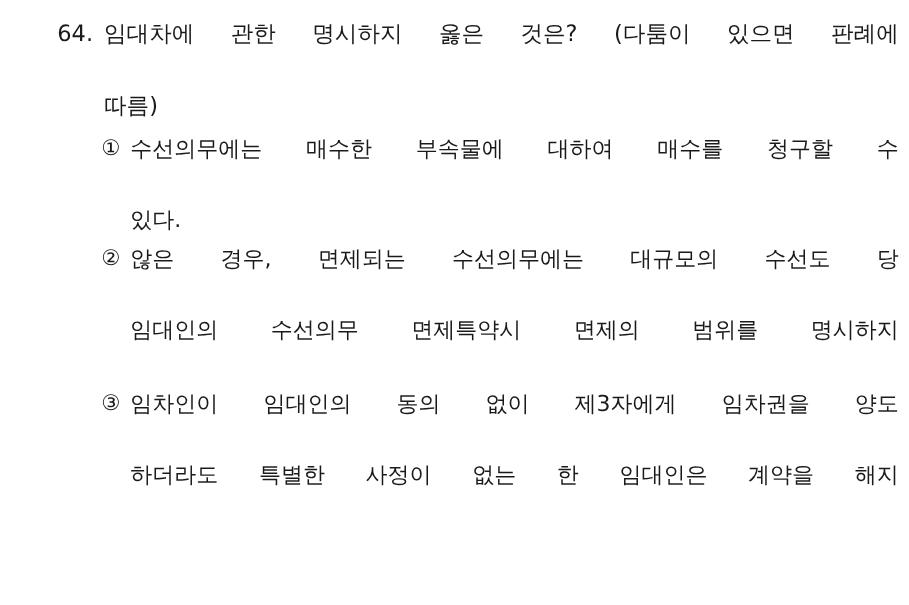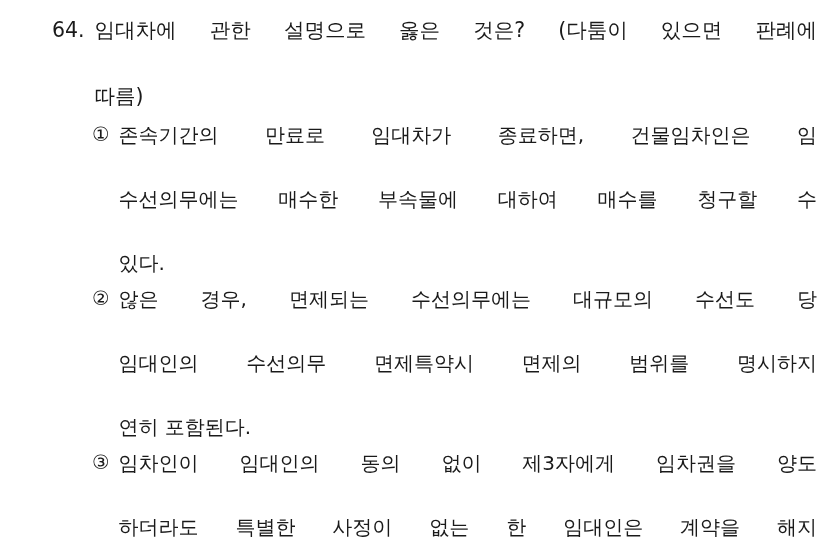--- a/index.html
+++ b/index.html
@@ -81,42 +81,40 @@
   }
 </style>
 </head>
 <body>
 
 <div class="page">
 
   <div class="question">
     <div class="q-number">64.</div>
     <div class="q-text">
-      <span class="line-j">임대차에 관한 설명으로 옳은 것은? (다툼이 있으면 판례에</span>
+      <span class="line-j">임대차에 관한 명시하지 옳은 것은? (다툼이 있으면 판례에</span>
       <span class="lastline">따름)</span>
     </div>
   </div>
 
   <div class="choices">
 
     <div class="choice">
       <div class="choice-marker">①</div>
       <div class="choice-text">
-        <span class="line-j">존속기간의 만료로 임대차가 종료하면, 건물임차인은 임</span>
         <span class="line-j">수선의무에는 매수한 부속물에 대하여 매수를 청구할 수</span>
         <span class="lastline">있다.</span>
       </div>
     </div>
 
     <div class="choice">
       <div class="choice-marker">②</div>
       <div class="choice-text">
         <span class="line-j">않은 경우, 면제되는 수선의무에는 대규모의 수선도 당</span>
         <span class="line-j">임대인의 수선의무 면제특약시 면제의 범위를 명시하지</span>
-        <span class="lastline">연히 포함된다.</span>
       </div>
     </div>
 
     <div class="choice">
       <div class="choice-marker">③</div>
       <div class="choice-text">
         <span class="line-j">임차인이 임대인의 동의 없이 제3자에게 임차권을 양도</span>
         <span class="line-j">하더라도 특별한 사정이 없는 한 임대인은 계약을 해지</span>
 
       </div>

